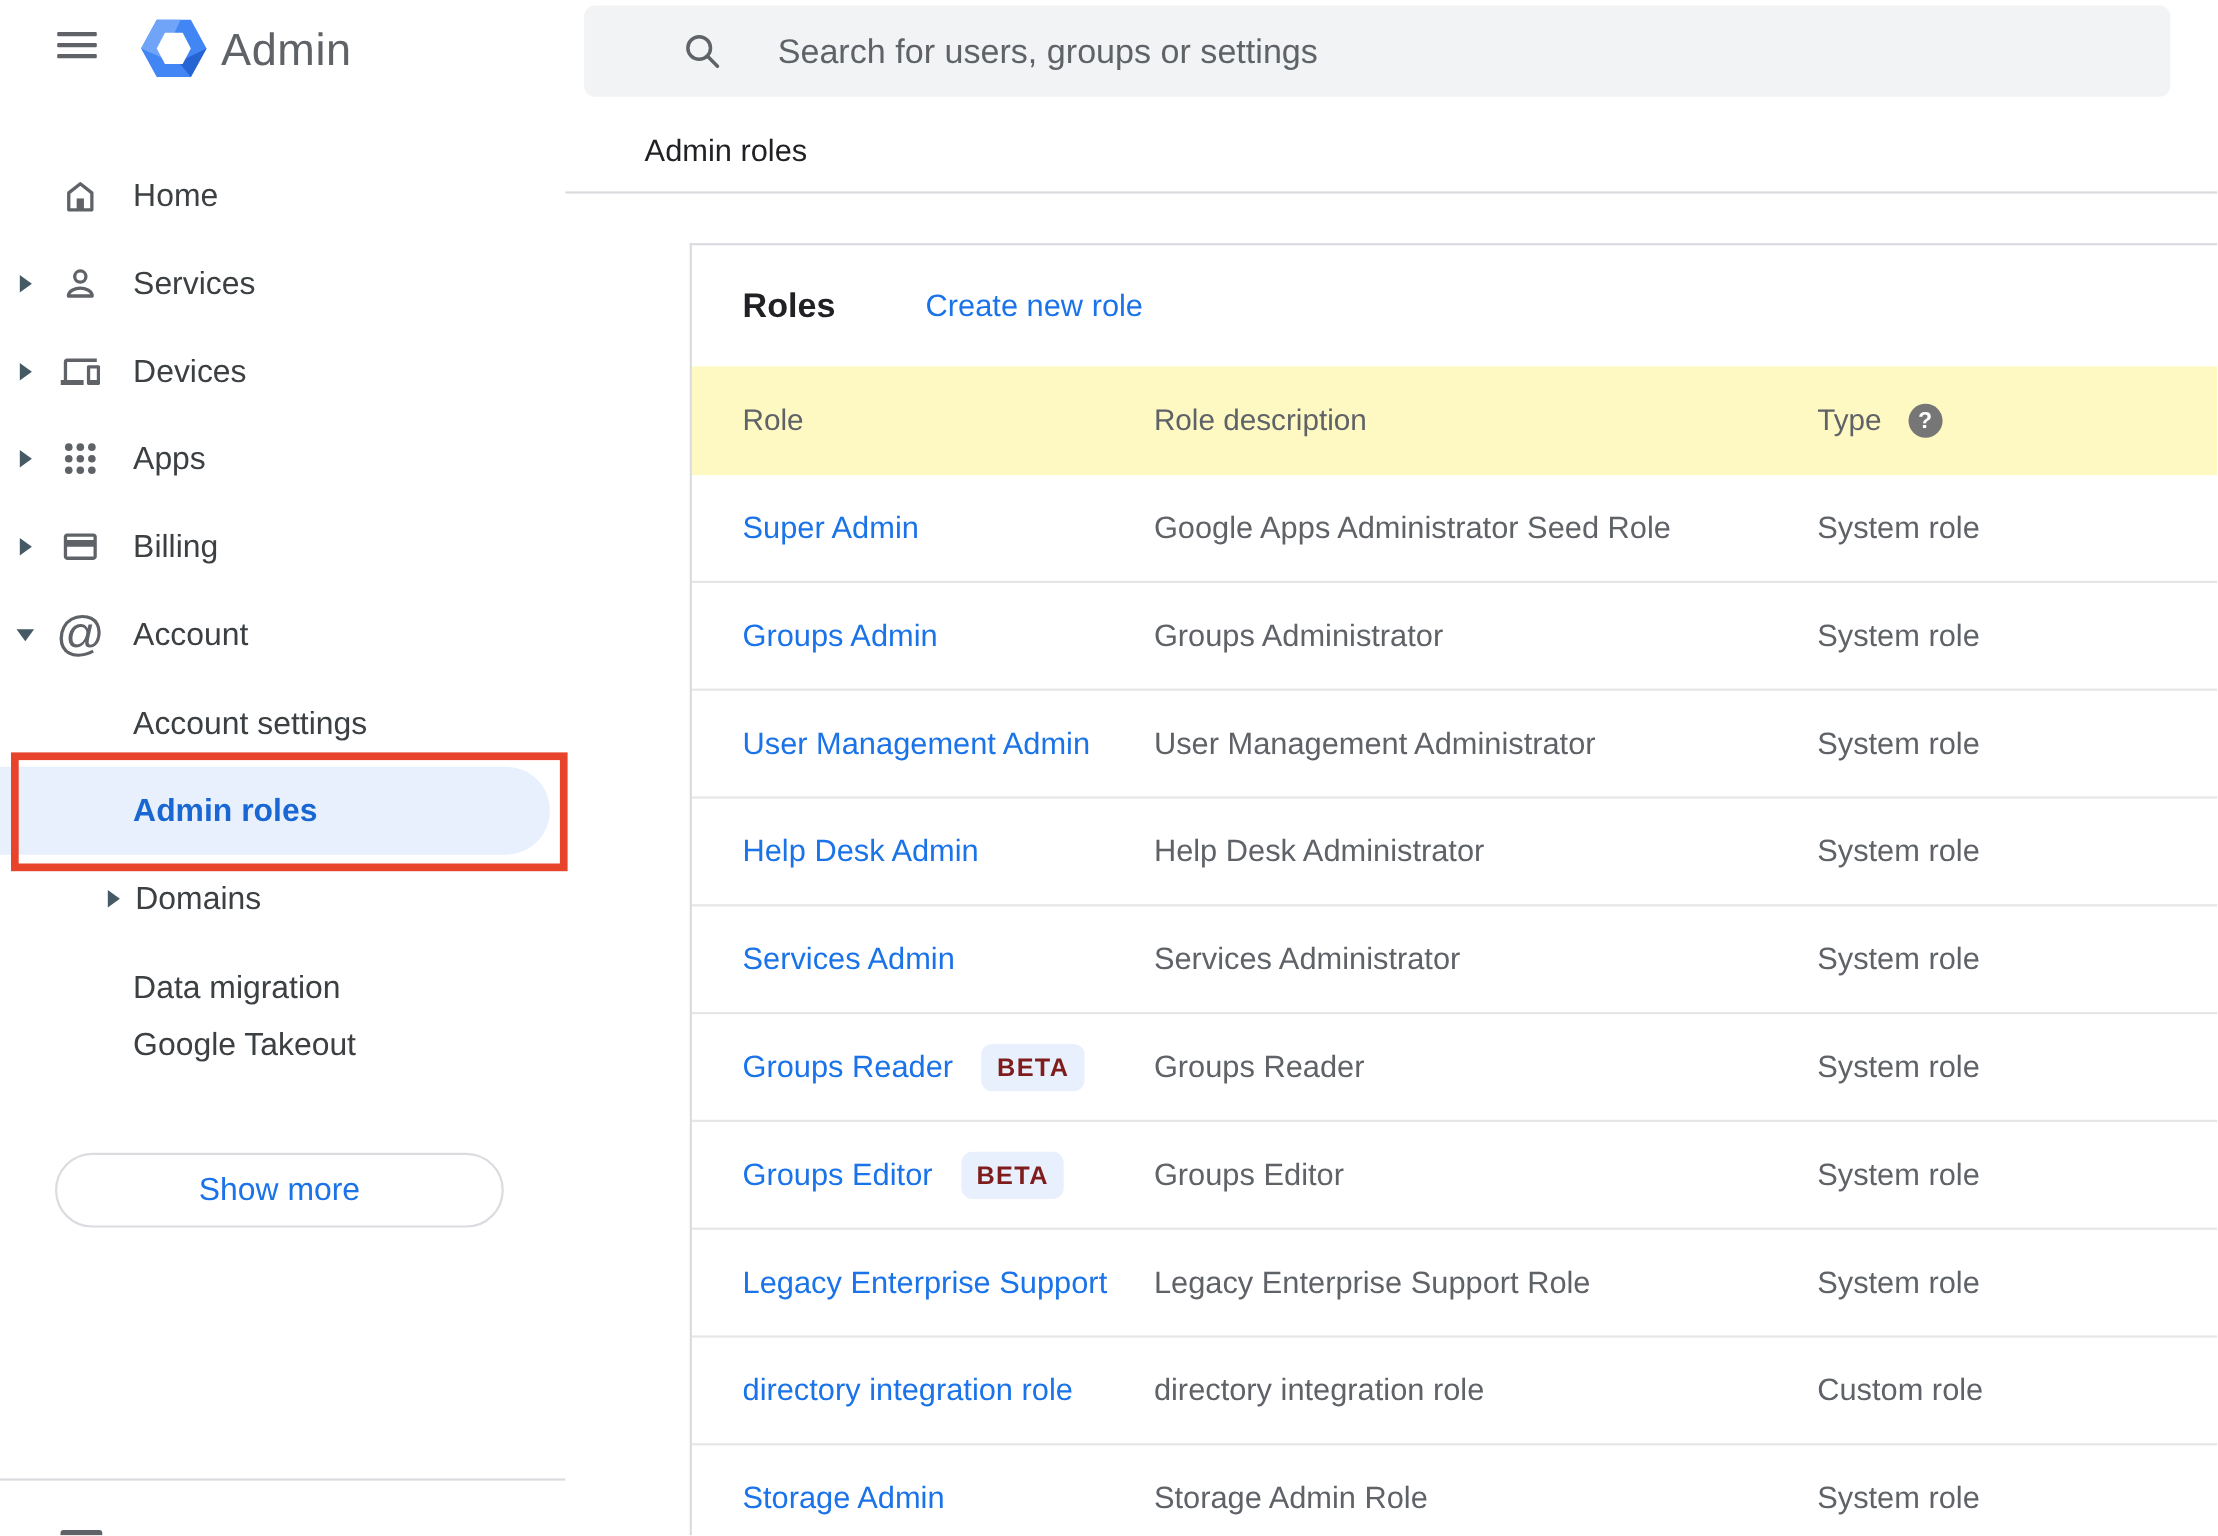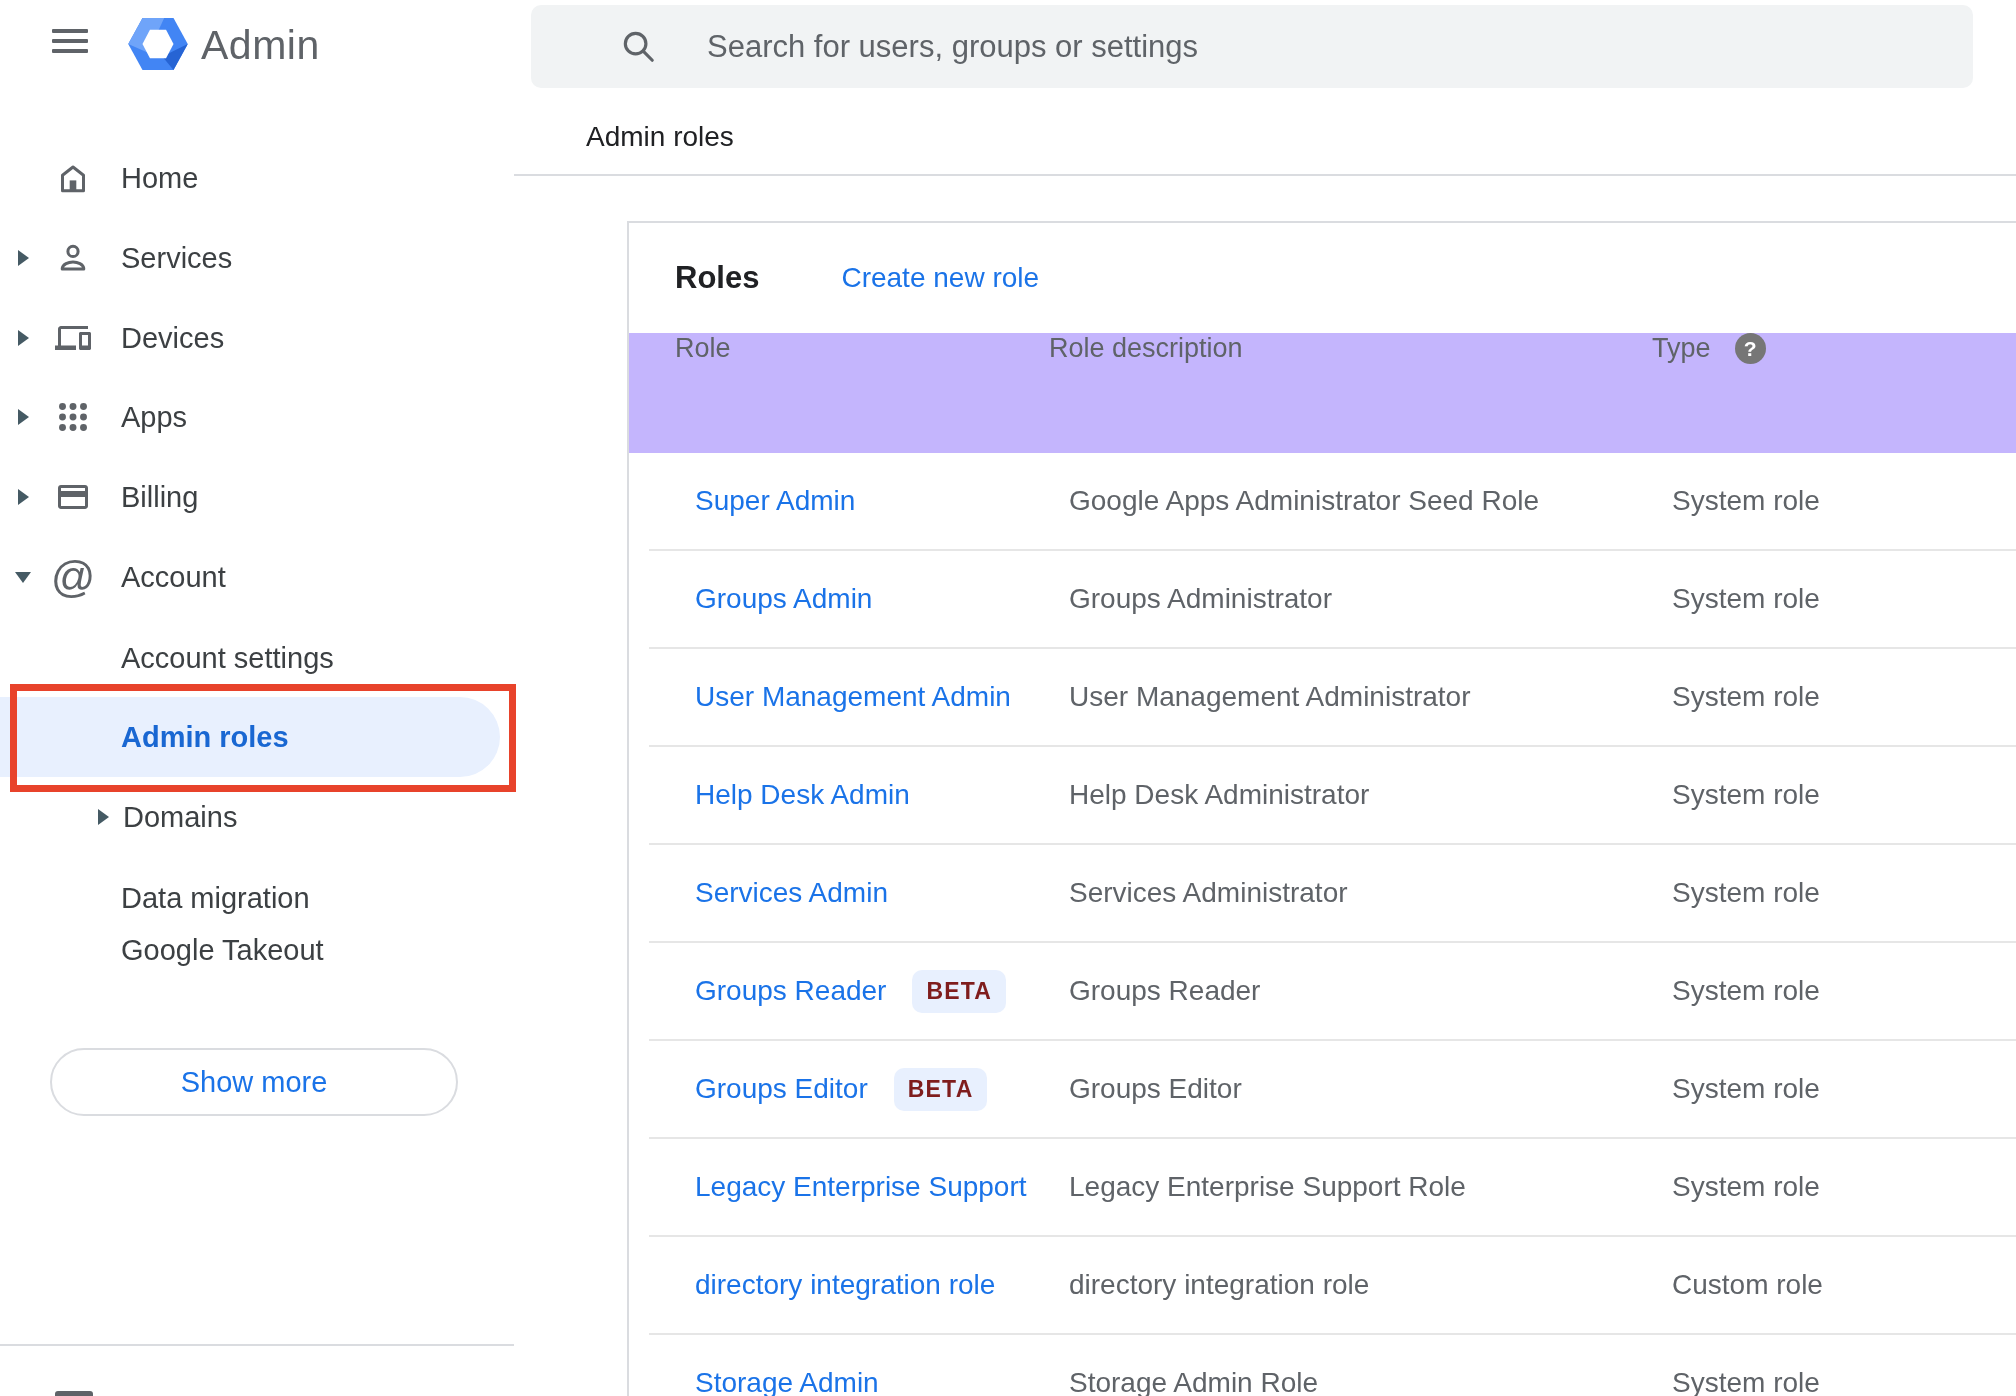--- a/index.html
+++ b/index.html
@@ -46,29 +46,29 @@
     font-size:31px; color:#202124; }
   .search-input::placeholder { color:#5f6368; opacity:1; }
   .breadcrumb { position:absolute; left:586px; top:121px; font-size:28px; color:#202124; }
   .top-divider { position:absolute; left:514px; top:174px; width:1502px; height:2px; background:#dadce0; }
   
   .card { position:absolute; left:627px; top:221px; width:1389px; height:1175px;
     background:#fff; border-left:2px solid #dadce0; border-top:2px solid #dadce0; overflow:hidden; }
   .card-header { height:110px; display:flex; align-items:center; padding-left:46px; }
   .card-title { font-size:31px; font-weight:600; color:#202124; }
   .create-link { margin-left:82px; font-size:28px; color:#1a73e8; cursor:pointer; }
-  .thead { height:120px; background:#c4b5fd; display:flex; align-items:flex-start; padding-left:46px;
+  .thead { height:99px; background:#fef9c3; display:flex; align-items:center; padding-left:46px;
     font-size:27px; color:#5f6368; }
   .col-role { width:374px; }
   .col-desc { width:603px; }
   .col-type { flex:1; display:flex; align-items:center; }
   .help-icon { margin-left:24px; width:31px; height:31px; border-radius:50%; background:#767676;
     color:#fff; font-size:21px; font-weight:700; display:flex; align-items:center; justify-content:center; cursor:pointer; }
   .trow { height:98px; display:flex; align-items:center; padding-left:46px;
-    border-bottom:2px solid #e6e6e6; font-size:28px;margin-left:20px; }
+    border-bottom:2px solid #e6e6e6; font-size:28px; }
   .trow .cell-role { width:374px; display:flex; align-items:center; }
   .trow .cell-role a { color:#1a73e8; text-decoration:none; cursor:pointer; }
   .trow .cell-desc { width:603px; color:#5f6368; }
   .trow .cell-type { flex:1; color:#5f6368; }
   .beta-badge { margin-left:26px; padding:8px 14px; border-radius:10px; background:#e8f0fe;
     color:#7f1d1d; font-size:23px; font-weight:700; letter-spacing:1.2px; }
   svg .st { stroke:#5f6368; stroke-width:2; fill:none; }
 </style>
 </head>
 <body>

